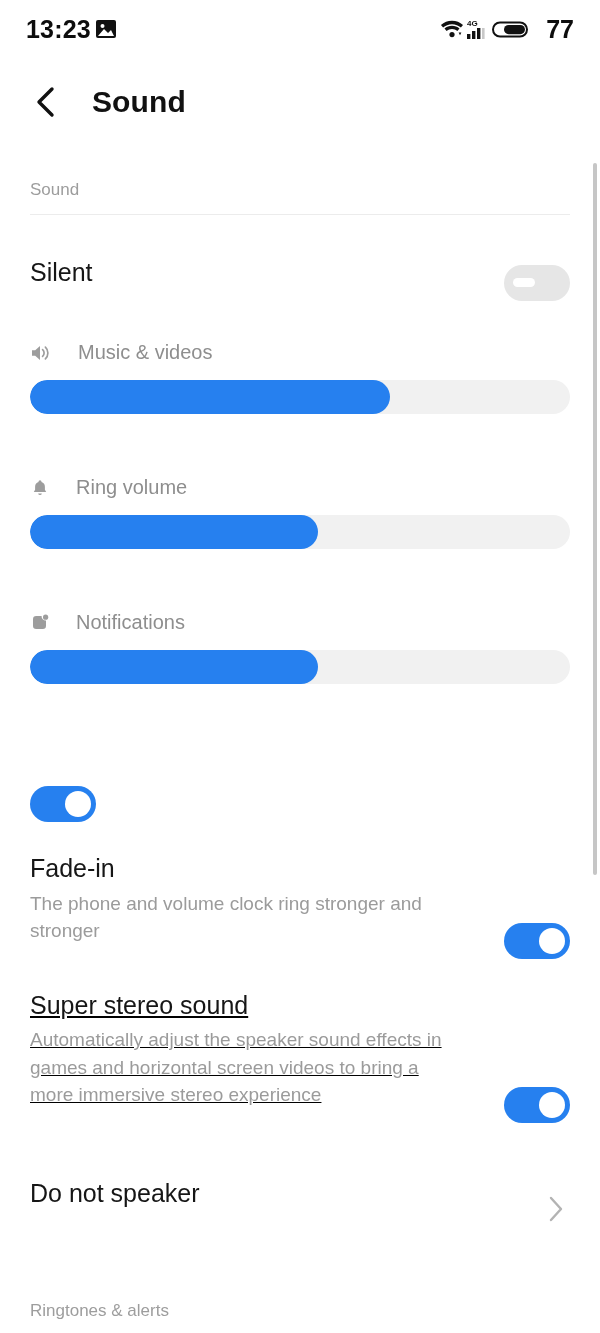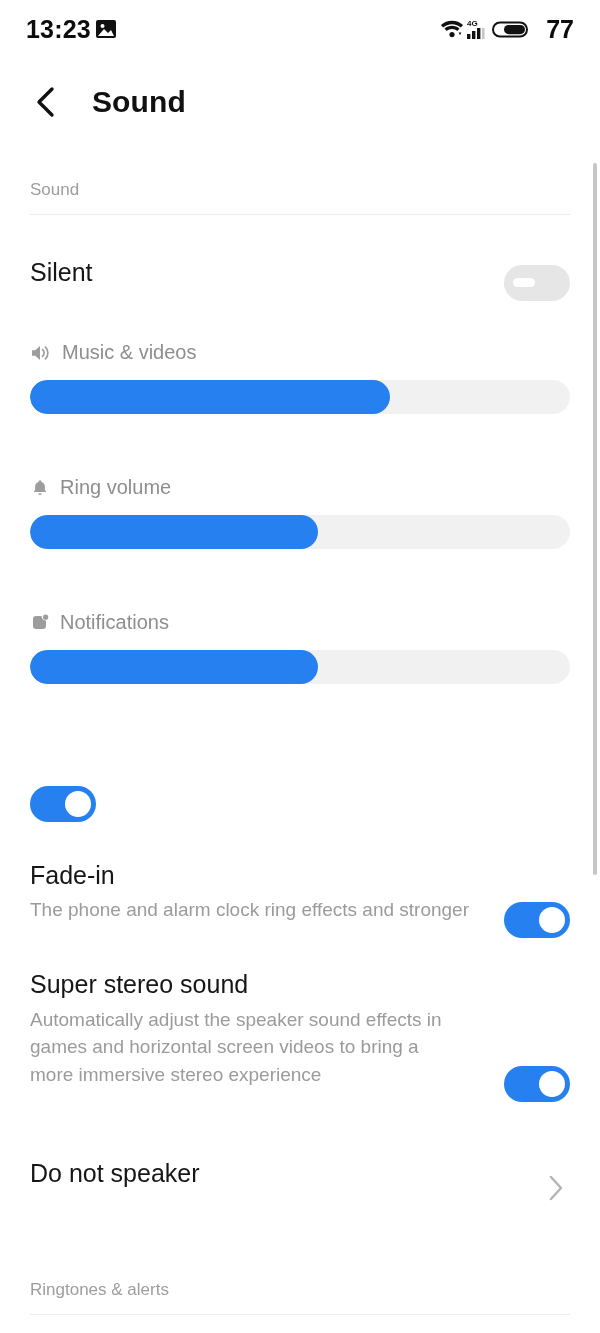--- a/index.html
+++ b/index.html
@@ -49,21 +49,21 @@
   .toggle.off { background:#e6e6e6; }
   .toggle .knob { position:absolute; top:5px; background:#fff; }
   .toggle.on .knob { width:26px; height:26px; border-radius:50%; right:5px; }
   .toggle.off .knob { width:22px; height:9px; border-radius:5px; left:9px; top:13px; }
 
   
   .chev { flex:0 0 auto; display:flex; align-items:center; justify-content:center; width:28px; height:28px; cursor:pointer; }
 
   
   .slider-block { padding:22px 30px 6px 30px; }
-  .slider-label { display:flex; align-items:center; gap:10px; margin-bottom:16px; }
+  .slider-label { display:flex; align-items:center; gap:26px; margin-bottom:16px; }
   .slider-label-text { font-size:20px; color:#8e8e8e; }
   .track { height:34px; border-radius:17px; background:#f1f1f1; position:relative; overflow:hidden; cursor:pointer; }
   .fill { position:absolute; left:0; top:0; bottom:0; background:#2680ef; border-radius:17px; }
 
   .spacer-sm { height:18px; }
   .spacer-md { height:34px; }
 
   
   .scrollbar {
     position:absolute; right:3px; width:4px; border-radius:2px;
@@ -198,30 +198,30 @@
       <div class="toggle on">
         <div class="knob"></div>
       </div>
     </div>
 
     <div class="spacer-sm"></div>
 
     <div class="row" style="min-height:98px;">
       <div class="row-text">
         <div class="row-title">Fade-in</div>
-        <div class="row-sub">The phone and alarm clock ring effects and stronger</div>
+        <div class="row-sub">The phone and volume clock ring stronger and stronger</div>
       </div>
       <div class="toggle on">
         <div class="knob"></div>
       </div>
     </div>
 
     <div class="spacer-sm"></div>
 
-    <div class="row" style="min-height:140px;">
+    <div class="row" style="min-height:140px;text-decoration:underline;">
       <div class="row-text" style="max-width:430px;">
         <div class="row-title">Super stereo sound</div>
         <div class="row-sub">Automatically adjust the speaker sound effects in games and horizontal screen videos to bring a more immersive stereo experience</div>
       </div>
       <div class="toggle on">
         <div class="knob"></div>
       </div>
     </div>
 
     <div class="spacer-sm"></div>

